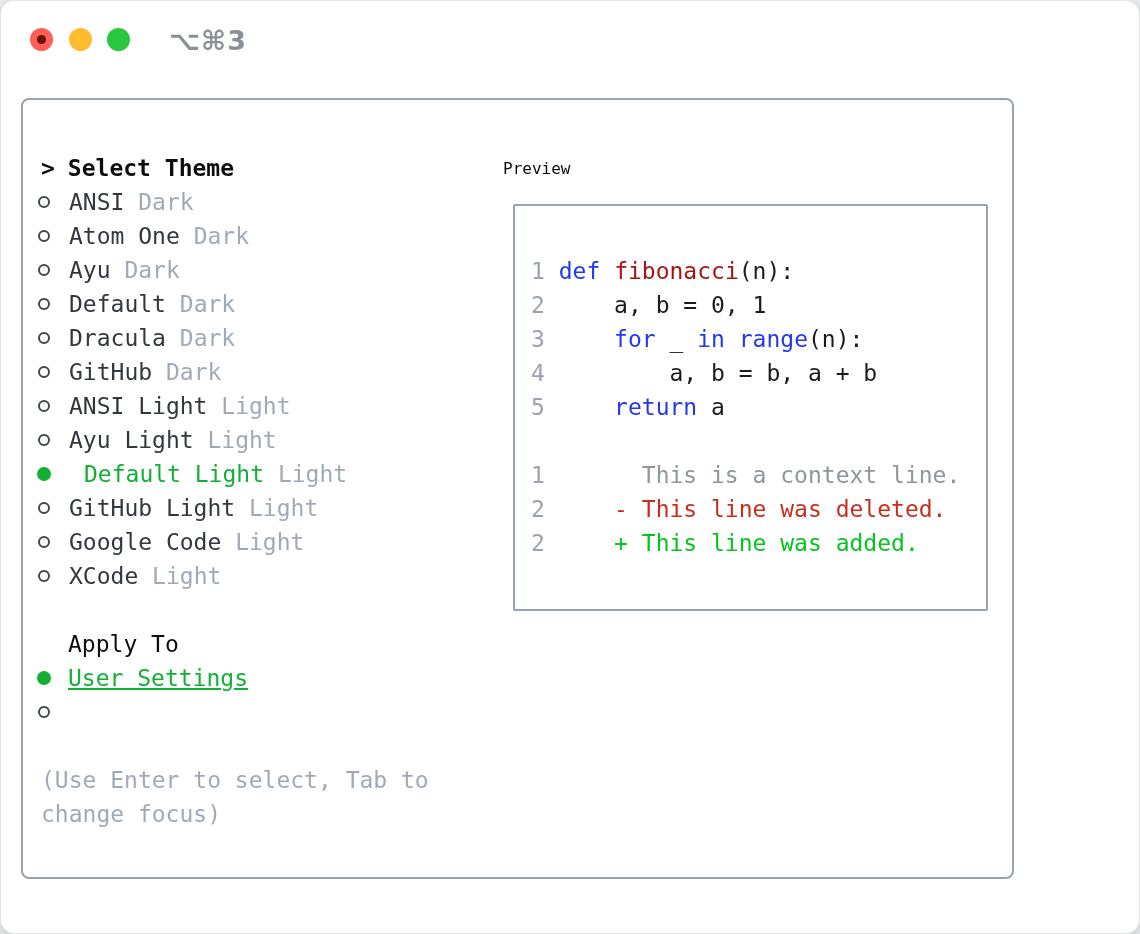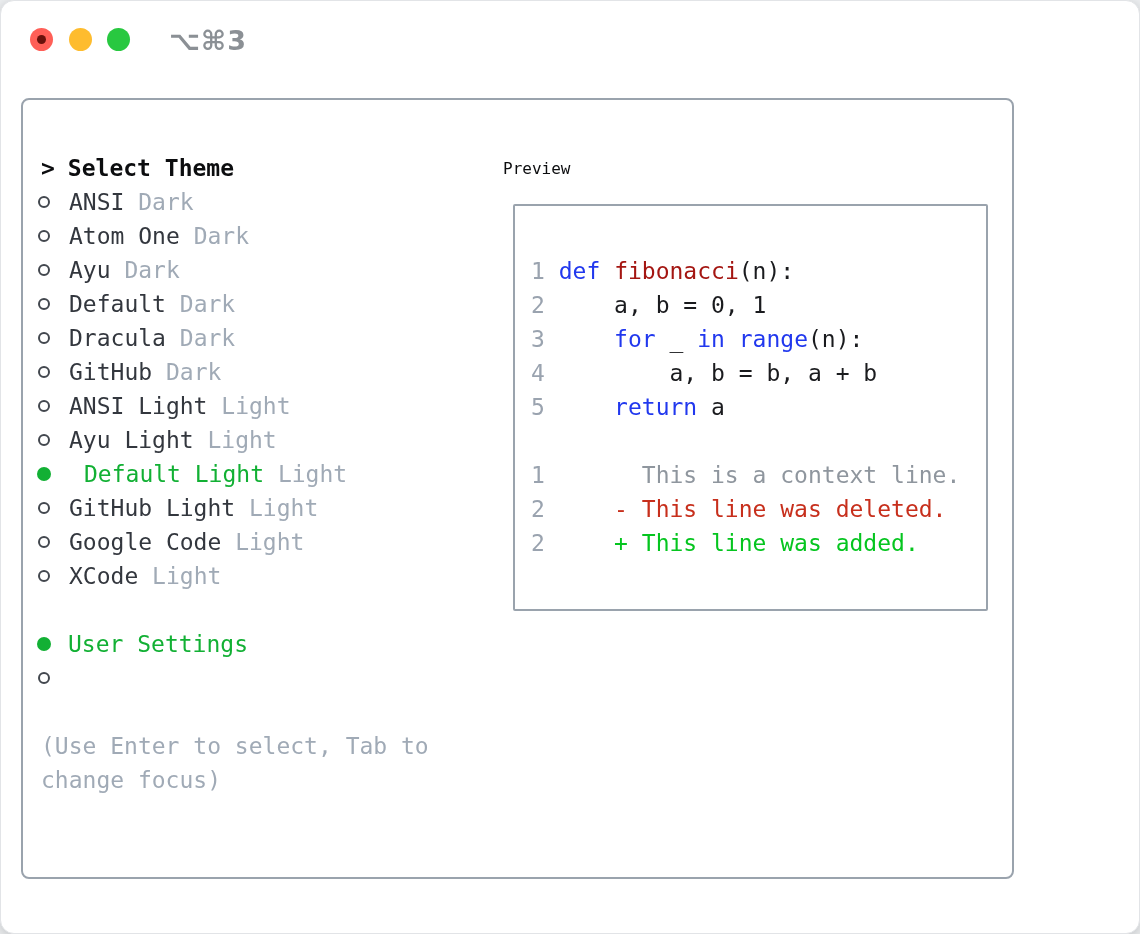--- a/index.html
+++ b/index.html
@@ -42,21 +42,21 @@
   .hdr-prefix { color:var(--header_text); font-weight:700; padding-left:5px; }
   .hdr-label  { color:var(--header_text); font-weight:700; margin-left:13px; }
   .marker { flex:none; border-radius:50%; }
   .marker.on  { width:14px; height:14px; margin:0 17px 0 1px; background:var(--accent_green); }
   .marker.off { width:12px; height:12px; margin:0 19px 0 2px; border:2px solid var(--ring); }
   .theme-name { color:var(--item_text); }
   .theme-name.sel { color:var(--accent_green);margin-left:16px; }
   .theme-variant { color:var(--muted); }
   .apply-header { padding-left:32px; color:var(--header_text); }
   .opt-label { color:var(--item_text); }
-  .opt-label.sel { color:var(--accent_green); }
+  .opt-label.sel { color:var(--accent_green);text-decoration:underline; }
   .hint { padding-left:5px; color:var(--muted); }
   
   .preview-header {
     position:absolute; left:480px; top:51px; height:34px; display:flex; align-items:center;
     font-size:16px; font-weight:400; color:var(--header_text);
   }
   .preview-box {
     position:absolute; left:490px; top:104px; width:475px; height:407px;
     border:2.5px solid var(--border); border-radius:2px; background:#fff;
     padding:48px 0 0 16px; overflow:hidden;
@@ -130,20 +130,21 @@
 
   <div class="row">
     <span class="marker off"></span><span class="theme-name">Google Code </span><span class="theme-variant">Light</span>
   </div>
 
   <div class="row">
     <span class="marker off"></span><span class="theme-name">XCode </span><span class="theme-variant">Light</span>
   </div>
 </div>
       <div class="row"></div>
+      <div class="row apply-header">Apply To</div>
       <div id="apply-options">
   <div class="row">
     <span class="marker on"></span><span class="opt-label sel">User Settings</span>
   </div>
 
   <div class="row">
     <span class="marker off"></span>
   </div>
 </div>
       <div class="row"></div>

